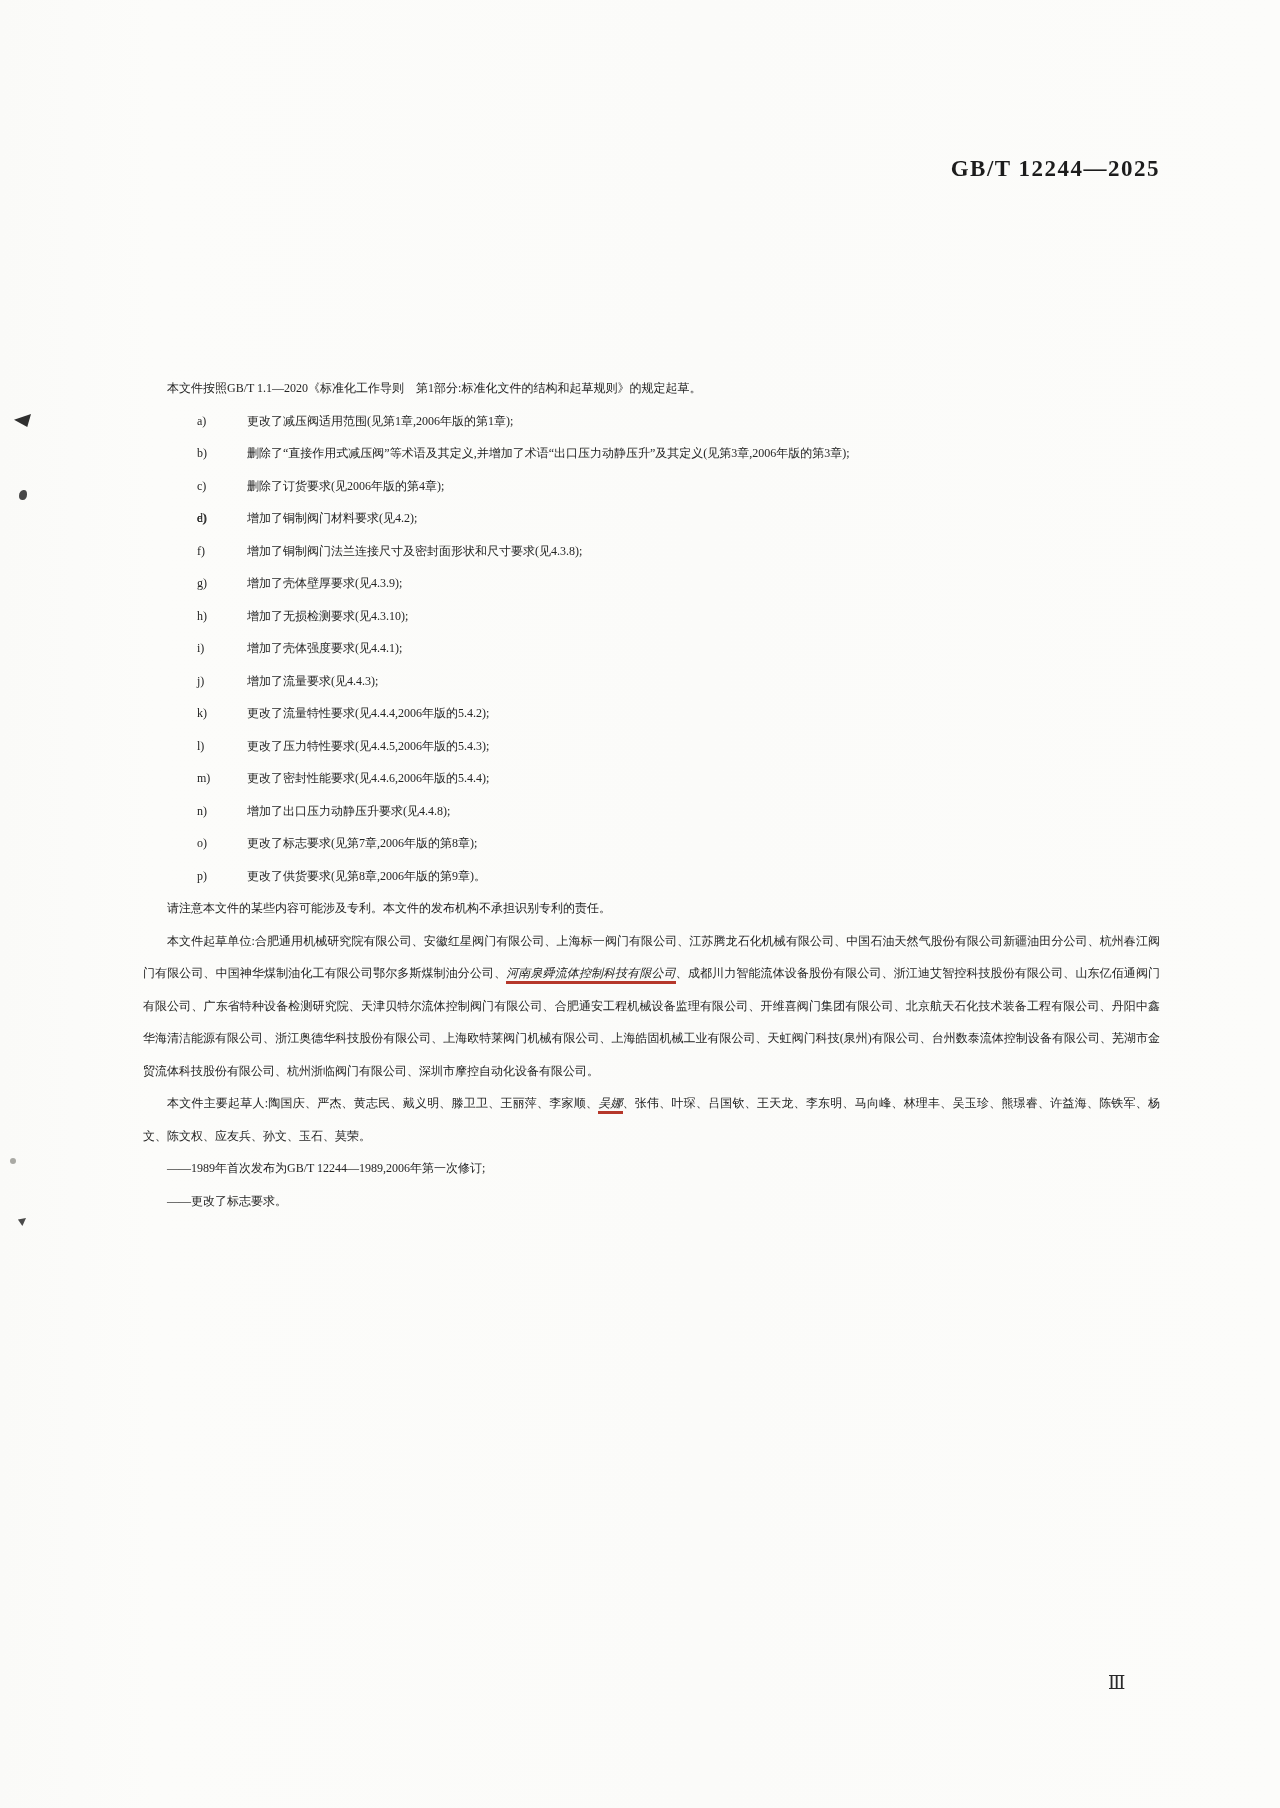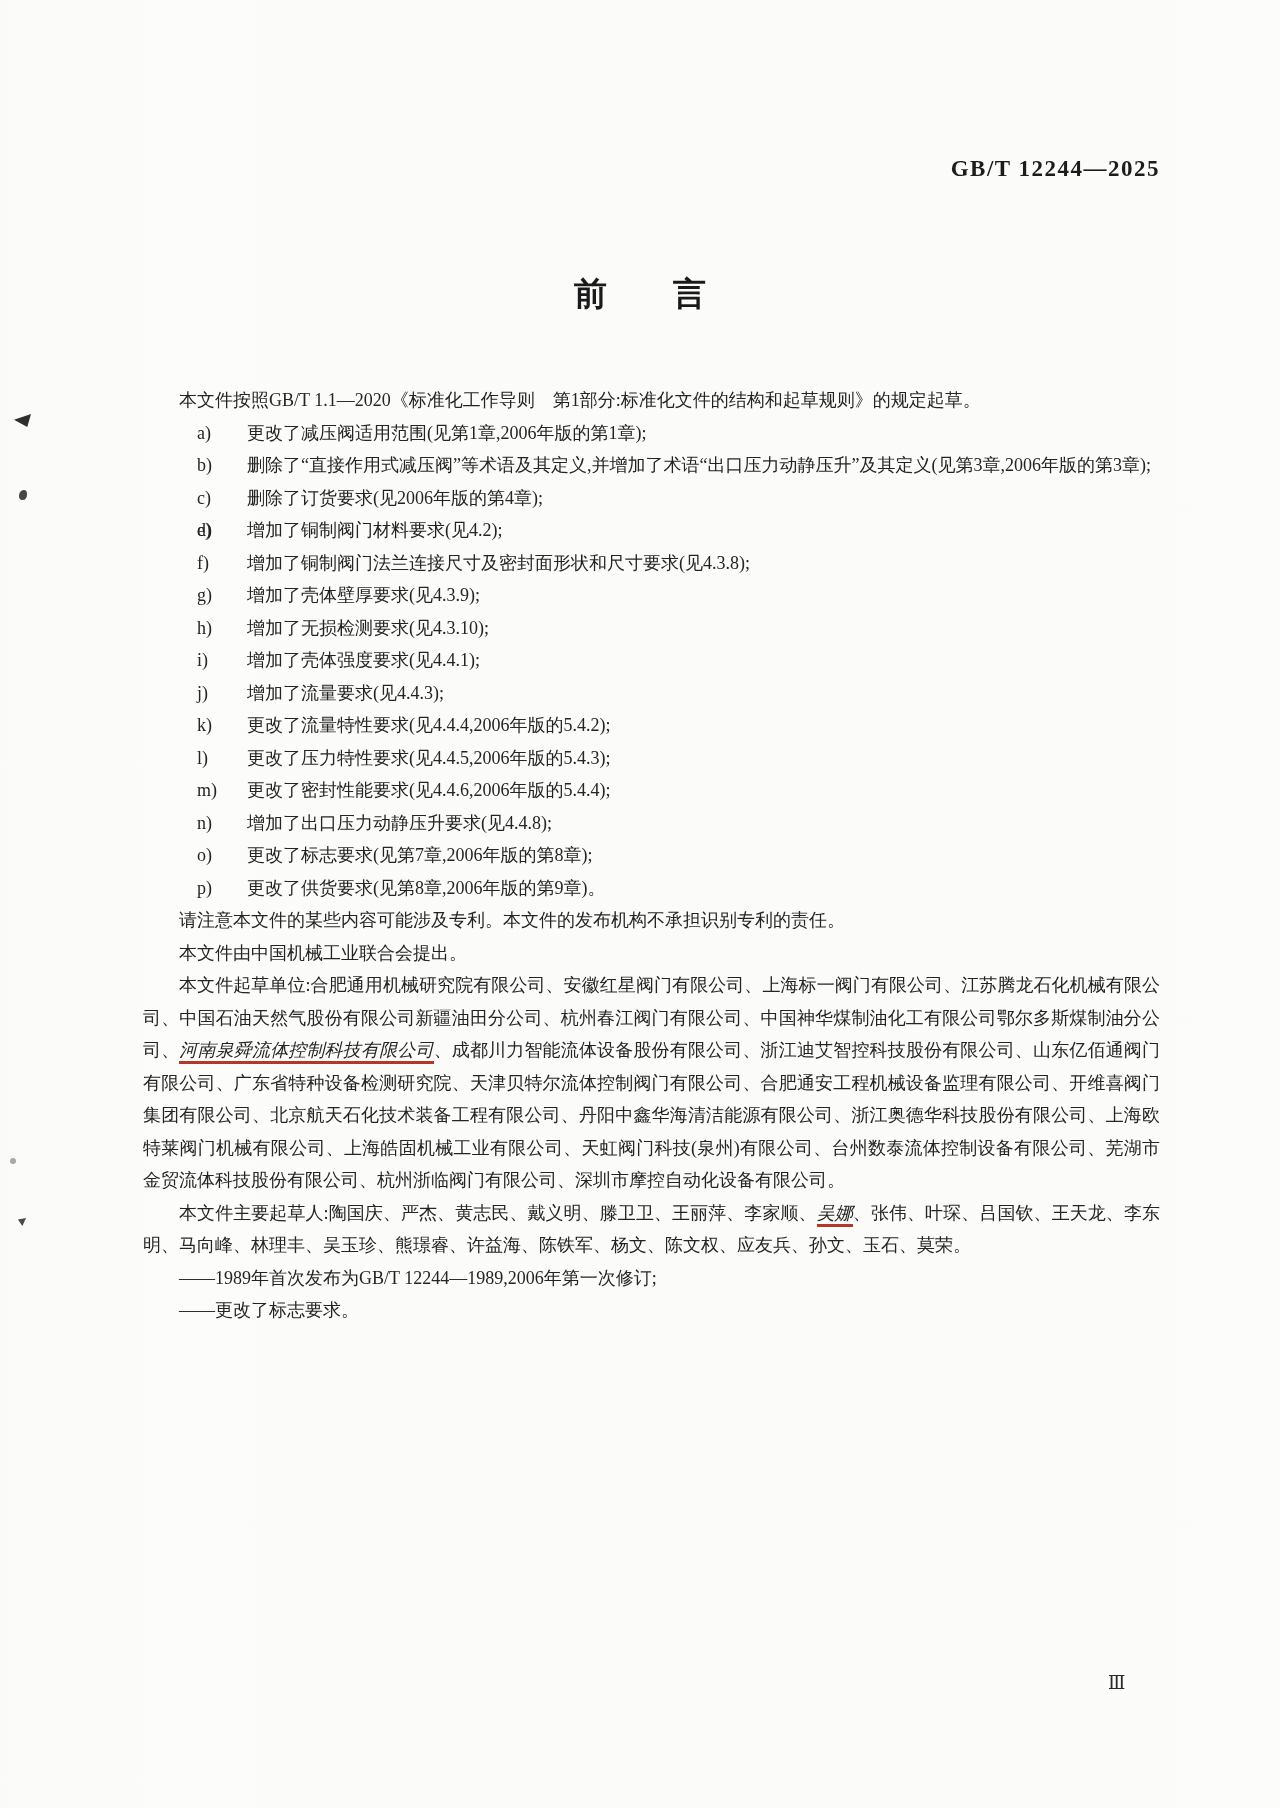--- a/index.html
+++ b/index.html
@@ -16,21 +16,21 @@
     position:absolute;top:156px;right:120px;
     font-size:23px;font-weight:700;letter-spacing:1.5px;color:#1c1c1c;
   }
   .page-title{
     position:absolute;top:272px;left:0;width:100%;
     text-align:center;font-size:33px;font-weight:700;color:#1a1a1a;
     font-family:"DejaVu Sans","Liberation Sans",sans-serif;
   }
   .body-col{
     position:absolute;top:372px;left:143px;width:1017px;
-    font-size:18px;line-height:32.5px;margin-top:12px;
+    font-size:12px;line-height:32.5px;
   }
   .body-col p{margin:0;padding:0;}
   .indent{text-indent:2em;}
   .justify{text-align:justify;}
   .change-item{position:relative;padding-left:104px;text-align:justify;}
   .change-label{position:absolute;left:54px;top:0;}
   .red-underline{border-bottom:3.5px solid #b5372a;padding-bottom:1px;font-style:italic;}
   .history-item{text-indent:2em;}
   .page-number{
     position:absolute;top:1672px;left:1108px;
@@ -43,21 +43,20 @@
   .a3{left:10px;top:1158px;width:6px;height:6px;border-radius:50%;background:#a9a9a4;}
   .a4{left:17px;top:1218px;width:9px;height:8px;clip-path:polygon(10% 20%,100% 0,60% 100%);background:#4a4a4a;}
 </style>
 </head>
 <body>
 
 <div class="page">
 
   <div class="doc-number">GB/T 12244—2025</div>
 
-  <div class="page-title">前　　言</div>
 
   <div class="body-col">
 
     <p class="indent justify">本文件按照GB/T 1.1—2020《标准化工作导则　第1部分:标准化文件的结构和起草规则》的规定起草。</p>
 
     <div>
       <div class="change-item"><span class="change-label">a)</span><span>更改了减压阀适用范围(见第1章,2006年版的第1章);</span></div>
       <div class="change-item"><span class="change-label">b)</span><span>删除了“直接作用式减压阀”等术语及其定义,并增加了术语“出口压力动静压升”及其定义(见第3章,2006年版的第3章);</span></div>
       <div class="change-item"><span class="change-label">c)</span><span>删除了订货要求(见2006年版的第4章);</span></div>
       <div class="change-item"><span class="change-label">d)</span></div>
@@ -69,21 +68,20 @@
       <div class="change-item"><span class="change-label">j)</span><span>增加了流量要求(见4.4.3);</span></div>
       <div class="change-item"><span class="change-label">k)</span><span>更改了流量特性要求(见4.4.4,2006年版的5.4.2);</span></div>
       <div class="change-item"><span class="change-label">l)</span><span>更改了压力特性要求(见4.4.5,2006年版的5.4.3);</span></div>
       <div class="change-item"><span class="change-label">m)</span><span>更改了密封性能要求(见4.4.6,2006年版的5.4.4);</span></div>
       <div class="change-item"><span class="change-label">n)</span><span>增加了出口压力动静压升要求(见4.4.8);</span></div>
       <div class="change-item"><span class="change-label">o)</span><span>更改了标志要求(见第7章,2006年版的第8章);</span></div>
       <div class="change-item"><span class="change-label">p)</span><span>更改了供货要求(见第8章,2006年版的第9章)。</span></div>
     </div>
 
     <p class="indent justify">请注意本文件的某些内容可能涉及专利。本文件的发布机构不承担识别专利的责任。</p>
-    <p class="indent justify">本文件由中国机械工业联合会提出。</p>
 
     <p class="indent justify"><span>本文件起草单位:合肥通用机械研究院有限公司、安徽红星阀门有限公司、上海标一阀门有限公司、江苏腾龙石化机械有限公司、中国石油天然气股份有限公司新疆油田分公司、杭州春江阀门有限公司、中国神华煤制油化工有限公司鄂尔多斯煤制油分公司、</span><span class="red-underline">河南泉舜流体控制科技有限公司</span><span>、成都川力智能流体设备股份有限公司、浙江迪艾智控科技股份有限公司、山东亿佰通阀门有限公司、广东省特种设备检测研究院、天津贝特尔流体控制阀门有限公司、合肥通安工程机械设备监理有限公司、开维喜阀门集团有限公司、北京航天石化技术装备工程有限公司、丹阳中鑫华海清洁能源有限公司、浙江奥德华科技股份有限公司、上海欧特莱阀门机械有限公司、上海皓固机械工业有限公司、天虹阀门科技(泉州)有限公司、台州数泰流体控制设备有限公司、芜湖市金贸流体科技股份有限公司、杭州浙临阀门有限公司、深圳市摩控自动化设备有限公司。</span></p>
 
     <p class="indent justify"><span>本文件主要起草人:陶国庆、严杰、黄志民、戴义明、滕卫卫、王丽萍、李家顺、</span><span class="red-underline">吴娜</span><span>、张伟、叶琛、吕国钦、王天龙、李东明、马向峰、林理丰、吴玉珍、熊璟睿、许益海、陈铁军、杨文、陈文权、应友兵、孙文、玉石、莫荣。</span></p>
 
     <p class="history-item">——1989年首次发布为GB/T 12244—1989,2006年第一次修订;</p>
     <p class="history-item">——更改了标志要求。</p>
 
   </div>
 

